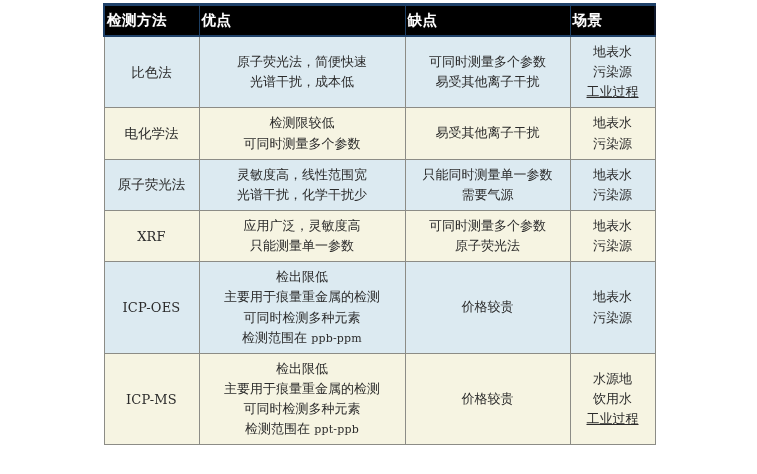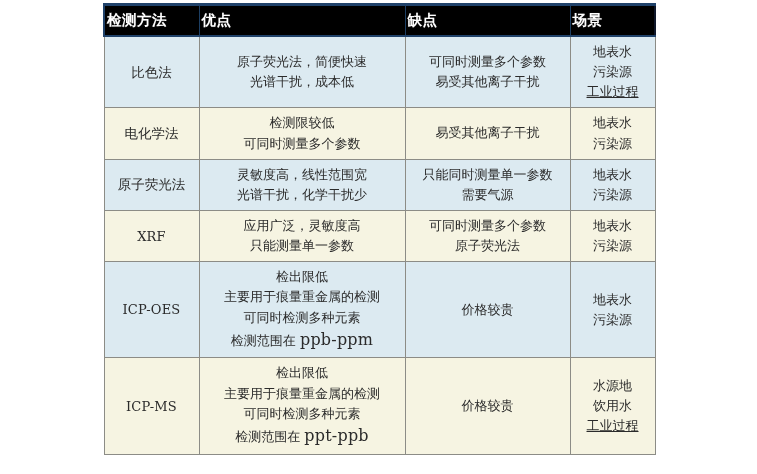--- a/index.html
+++ b/index.html
@@ -65,21 +65,21 @@
   }
   tbody tr.band-blue td  { background: #dceaf1; }
   tbody tr.band-cream td { background: #f6f4e2; }
 
   tbody td.method {
     font-size: 13.5px;
   }
 
   .latin {
     font-family: "DejaVu Serif", "Liberation Serif", serif;
-    font-size: 16px;
+    font-size: 11px;
     letter-spacing: 0.2px;
   }
   td.method .latin {
     font-size: 13px;
   }
   .ul {
     text-decoration: underline;
   }
   .ln { display: block; white-space: nowrap; }
 </style>

